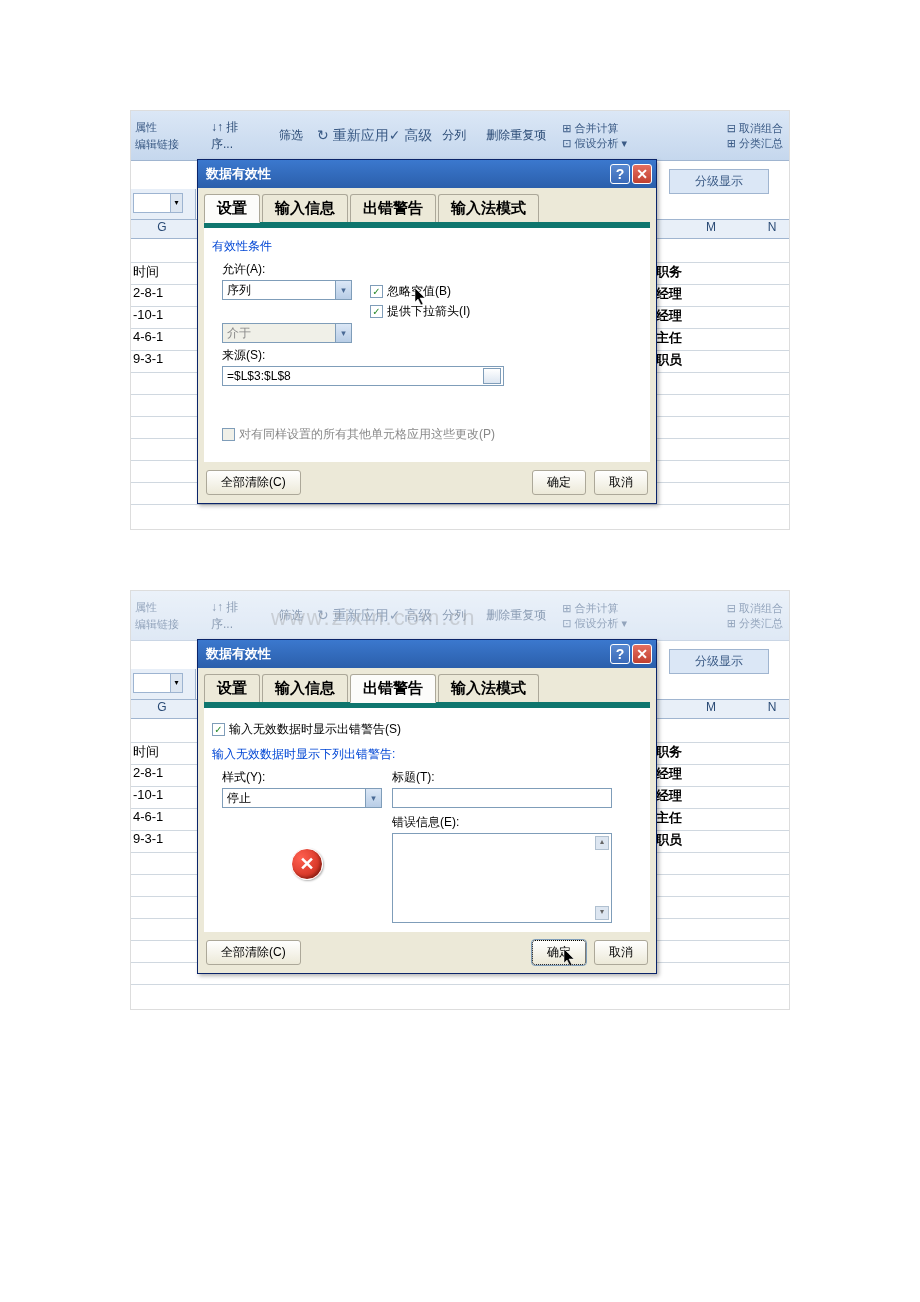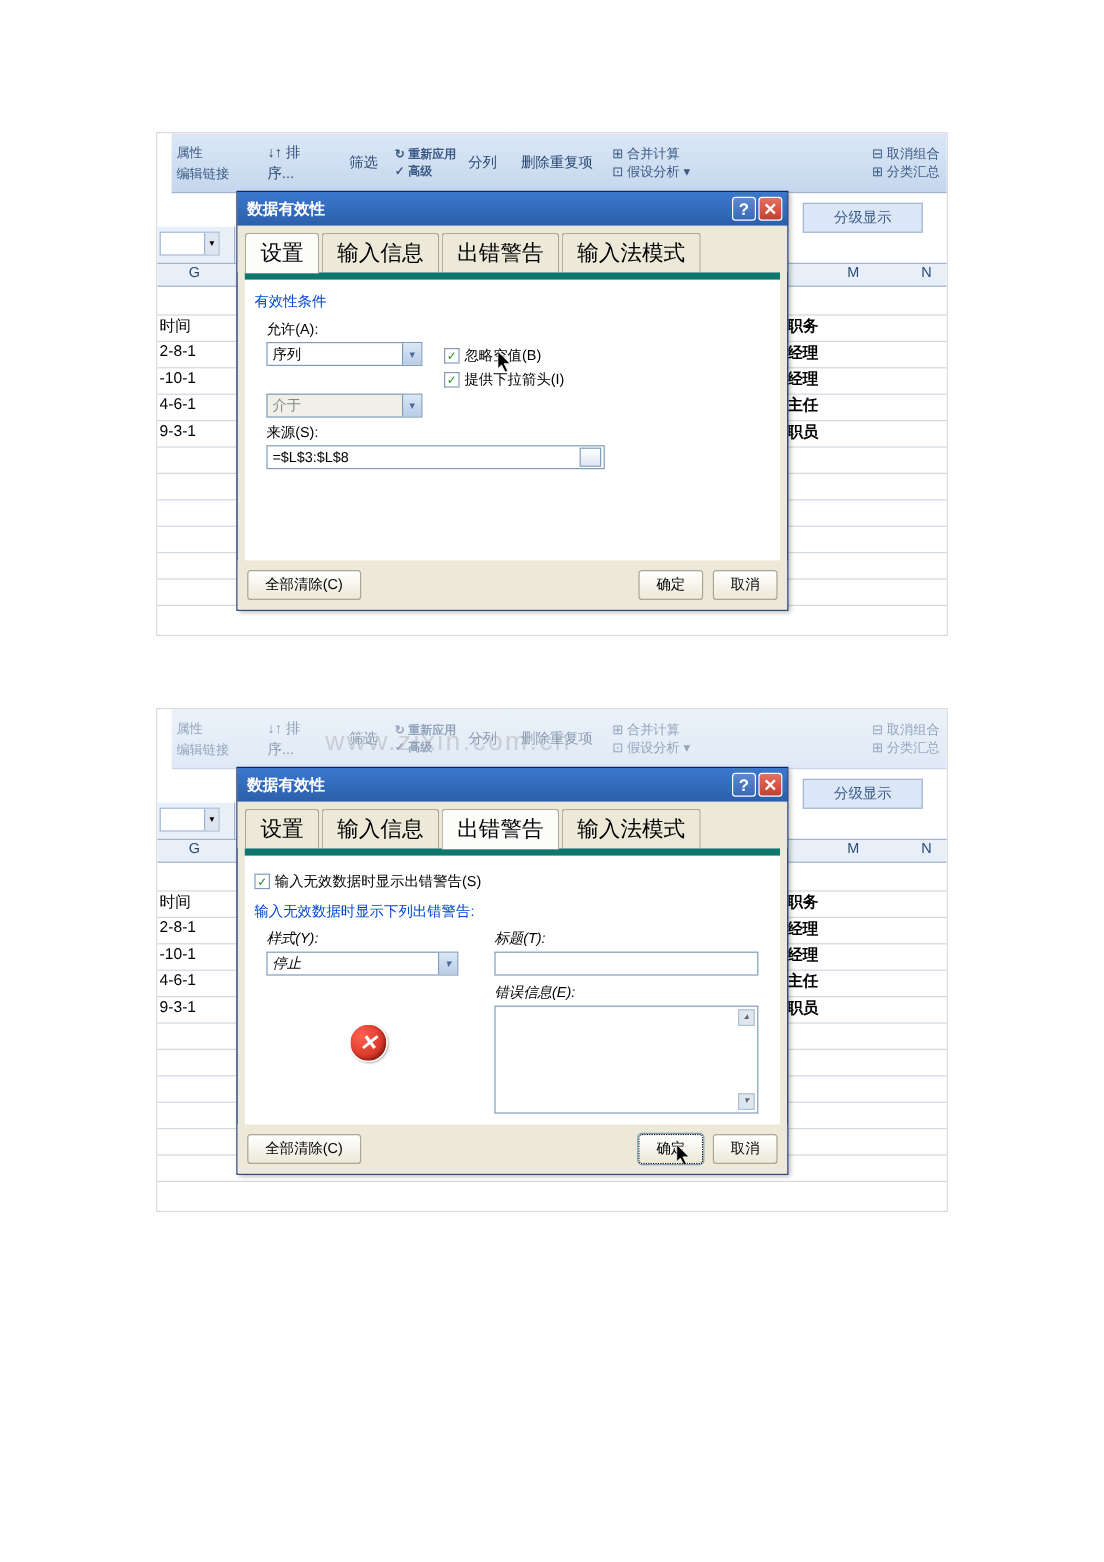--- a/index.html
+++ b/index.html
@@ -1,27 +1,27 @@
 <!DOCTYPE html>
 <html><head>
 <meta charset="utf-8">
 <style>
   * { box-sizing: border-box; margin: 0; padding: 0; }
   body { font-family: "Microsoft YaHei", SimSun, sans-serif; font-size: 13px; background: #fff; }
   .page { width: 920px; margin: 0 auto; padding: 110px 130px 60px 130px; }
   .screenshot { position: relative; width: 660px; height: 420px; background: #fff; margin-bottom: 60px; overflow: hidden; border: 1px solid #ddd; }
   
   
-  .ribbon { position: absolute; top: 0; left: 12px; right: 0; height: 50px; background: linear-gradient(#dbe7f6, #c5d7ed); border-bottom: 1px solid #a0b5d0; display: flex; align-items: center; font-size: 12px; color: #2a4a75; }
+  .ribbon { position: absolute; top: 0; left: 0; right: 0; height: 50px; background: linear-gradient(#dbe7f6, #c5d7ed); border-bottom: 1px solid #a0b5d0; display: flex; align-items: center; font-size: 12px; color: #2a4a75; }
   .ribbon-item { padding: 2px 6px; margin: 0 4px; color: #2a4a75; }
   .ribbon-left { display: flex; flex-direction: column; padding-left: 4px; width: 70px; }
   .ribbon-left div { padding: 1px 0; font-size: 11px; color: #3a5a85; }
   .ribbon-sort { width: 60px; }
   .ribbon-filter { width: 40px; }
-  .ribbon-adv { display: flex; flex-direction: column; font-size: 10px; color: #3a5a85; font-weight: bold; }
+  .ribbon-adv { display: flex; font-size: 14px; color: #3a5a85; }
   .ribbon-analysis { display: flex; flex-direction: column; font-size: 11px; color: #3a5a85; }
   .ribbon-group { display: flex; flex-direction: column; font-size: 11px; color: #3a5a85; }
   .section-label { position: absolute; top: 58px; right: 20px; width: 100px; text-align: center; font-size: 12px; color: #3a5a85; background: #dbe7f6; padding: 3px; border: 1px solid #a0b5d0; }
   
   
   .formula-area { position: absolute; top: 78px; left: 0; width: 65px; height: 30px; background: #e8eff8; border-right: 1px solid #a0b5d0; }
   .name-box { position: absolute; top: 82px; left: 2px; width: 50px; height: 20px; background: #fff; border: 1px solid #9db4d1; }
   .name-box .dropdown { float: right; width: 12px; height: 18px; background: #dde6f1; border-left: 1px solid #9db4d1; font-size: 8px; text-align: center; line-height: 18px; }
   
   
@@ -38,21 +38,21 @@
   
   
   .dialog { position: absolute; top: 48px; left: 66px; width: 460px; background: #ece9d8; border: 1px solid #0a246a; box-shadow: 2px 2px 4px rgba(0,0,0,0.3); }
   .titlebar { height: 28px; background: linear-gradient(#3b78ce, #2b5fab); color: #fff; font-weight: bold; font-size: 13px; display: flex; align-items: center; padding-left: 8px; position: relative; }
   .titlebar-buttons { position: absolute; right: 4px; top: 4px; display: flex; gap: 2px; }
   .titlebar-btn { width: 20px; height: 20px; border: 1px solid #fff; border-radius: 3px; display: flex; align-items: center; justify-content: center; font-weight: bold; font-size: 14px; }
   .help-btn { background: linear-gradient(#5a8ad0, #3a6ab8); color: #fff; }
   .close-btn { background: linear-gradient(#e67060, #c04030); color: #fff; }
   
   .tab-strip { display: flex; padding: 6px 6px 0 6px; background: #ece9d8; }
-  .tab { padding: 4px 12px; background: #ece9d8; border: 1px solid #aca899; border-bottom: none; margin-right: 2px; font-size: 18px; cursor: pointer; border-radius: 3px 3px 0 0; }
+  .tab { padding: 4px 12px; background: #ece9d8; border: 1px solid #aca899; border-bottom: none; margin-right: 2px; font-size: 15px; cursor: pointer; border-radius: 3px 3px 0 0; font-weight: bold; }
   .tab.active { background: #fcfcfa; position: relative; z-index: 2; border-bottom: 1px solid #fcfcfa; margin-bottom: -1px; }
   
   .tab-body { background: #ffffff; border-top: 6px solid #0f766e; margin: 0 6px; padding: 10px 8px 6px 8px; min-height: 240px; position: relative; }
   
   .fieldset-label { color: #0046d5; font-size: 12px; margin-bottom: 6px; }
   .form-label { font-size: 12px; margin-bottom: 2px; }
   .form-label.disabled { color: #888; }
   .select-box { width: 130px; height: 20px; background: #fff; border: 1px solid #7f9db9; display: flex; align-items: center; padding-left: 4px; font-size: 12px; position: relative; }
   .select-box.disabled { background: #f0f0e8; color: #888; }
   .select-arrow { position: absolute; right: 0; top: 0; width: 16px; height: 18px; background: linear-gradient(#dbe7f6, #b8cde6); border-left: 1px solid #7f9db9; text-align: center; font-size: 9px; line-height: 18px; color: #4a6a95; }
@@ -185,20 +185,24 @@
         </div>
         <div class="select-box disabled">
           <span>介于</span>
           <span class="select-arrow">▾</span>
         </div>
         <div class="form-label" style="margin-top:4px;">来源(S):</div>
         <div class="text-input">
           <span>=$L$3:$L$8</span>
           <div class="ref-btn"></div>
         </div>
+        <div class="checkbox-row disabled" style="margin-top:40px;">
+          <div class="chk disabled"></div>
+          <span>对有同样设置的所有其他单元格应用这些更改(P)</span>
+        </div>
       </div>
       <svg class="cursor-arrow" style="top:60px; left:210px;" viewBox="0 0 12 18">
             <path d="M0 0 L0 14 L3 11 L6 17 L8 16 L5 10 L10 10 Z" fill="#000" stroke="#fff" stroke-width="0.5"></path>
           </svg>
     </div>
     <div class="button-row">
       <div class="btn">全部清除(C)</div>
       <div class="right-buttons">
         <div class="btn">确定</div>
         <div class="btn">取消</div>
@@ -288,21 +292,21 @@
       <div class="tab">输入信息</div>
       <div class="tab active">出错警告</div>
       <div class="tab">输入法模式</div>
     </div>
     <div class="tab-body" style="min-height:230px;">
       <div class="checkbox-row">
         <div class="chk">✓</div>
         <span>输入无效数据时显示出错警告(S)</span>
       </div>
       <div class="fieldset-label" style="margin-top:8px;">输入无效数据时显示下列出错警告:</div>
-      <div style="display:flex; padding-left:10px; gap:20px;font-style:italic;">
+      <div style="display:flex; padding-left:10px; ">
         <div style="width:170px;">
           <div class="form-label">样式(Y):</div>
           <div class="select-box" style="width:160px;">
             <span>停止</span>
             <span class="select-arrow">▾</span>
           </div>
           <div style="display:flex; justify-content:center; margin-top:40px;">
             <div class="stop-icon">✕</div>
           </div>
         </div>

